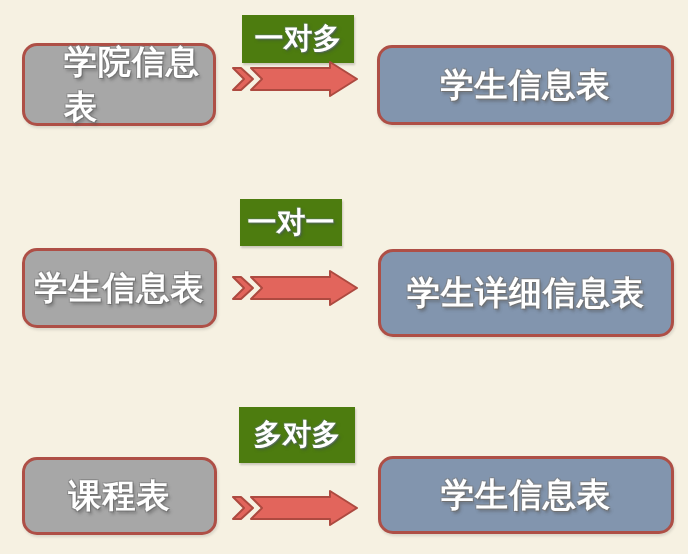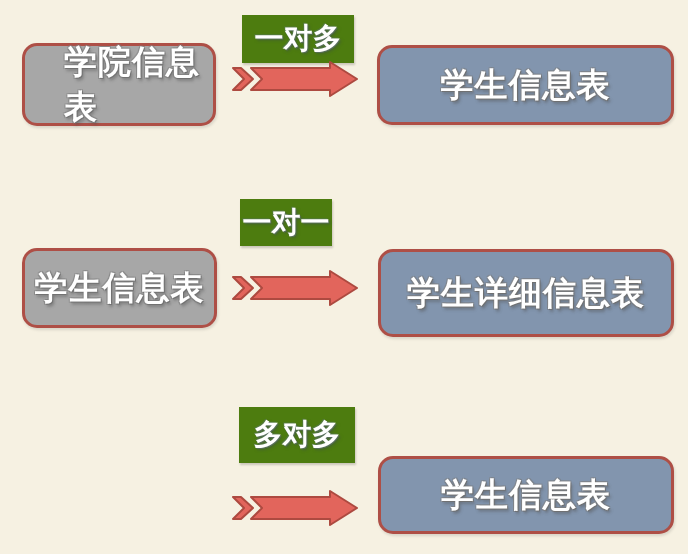--- a/index.html
+++ b/index.html
@@ -60,33 +60,34 @@
   <div class="flow-arrow" style="left:230px;top:59px;width:130px;height:40px;">
     <svg viewBox="0 0 130 40" xmlns="http://www.w3.org/2000/svg">
       <g fill="#e2655c" stroke="#ad4a40" stroke-width="2" stroke-linejoin="round">
         <polygon points="3,9 11,9 23,20 11,31 3,31 14,20"></polygon>
         <polygon points="21,9 100,9 100,3 127,20 100,37 100,31 21,31 32,20"></polygon>
       </g>
     </svg>
   </div>
   <div class="table-box target" style="left:377px;top:45px;width:297px;height:80px;">学生信息表</div>
 
-  <div class="relation-label" style="left:240px;top:199px;width:92px;height:47px;">一对一</div>
+  <div class="relation-label" style="left:240px;top:199px;width:102px;height:47px;">一对一</div>
   <div class="table-box source" style="left:22px;top:248px;width:195px;height:80px;">学生信息表</div>
   <div class="flow-arrow" style="left:230px;top:268px;width:130px;height:40px;">
     <svg viewBox="0 0 130 40" xmlns="http://www.w3.org/2000/svg">
       <g fill="#e2655c" stroke="#ad4a40" stroke-width="2" stroke-linejoin="round">
         <polygon points="3,9 11,9 23,20 11,31 3,31 14,20"></polygon>
         <polygon points="21,9 100,9 100,3 127,20 100,37 100,31 21,31 32,20"></polygon>
       </g>
     </svg>
   </div>
   <div class="table-box target" style="left:378px;top:249px;width:296px;height:88px;">学生详细信息表</div>
 
   <div class="relation-label" style="left:239px;top:407px;width:116px;height:56px;">多对多</div>
+  <div class="table-box source" style="left:22px;top:457px;width:195px;height:78px;">课程表</div>
   <div class="flow-arrow" style="left:230px;top:488px;width:130px;height:40px;">
     <svg viewBox="0 0 130 40" xmlns="http://www.w3.org/2000/svg">
       <g fill="#e2655c" stroke="#ad4a40" stroke-width="2" stroke-linejoin="round">
         <polygon points="3,9 11,9 23,20 11,31 3,31 14,20"></polygon>
         <polygon points="21,9 100,9 100,3 127,20 100,37 100,31 21,31 32,20"></polygon>
       </g>
     </svg>
   </div>
   <div class="table-box target" style="left:378px;top:456px;width:296px;height:78px;">学生信息表</div>
 

